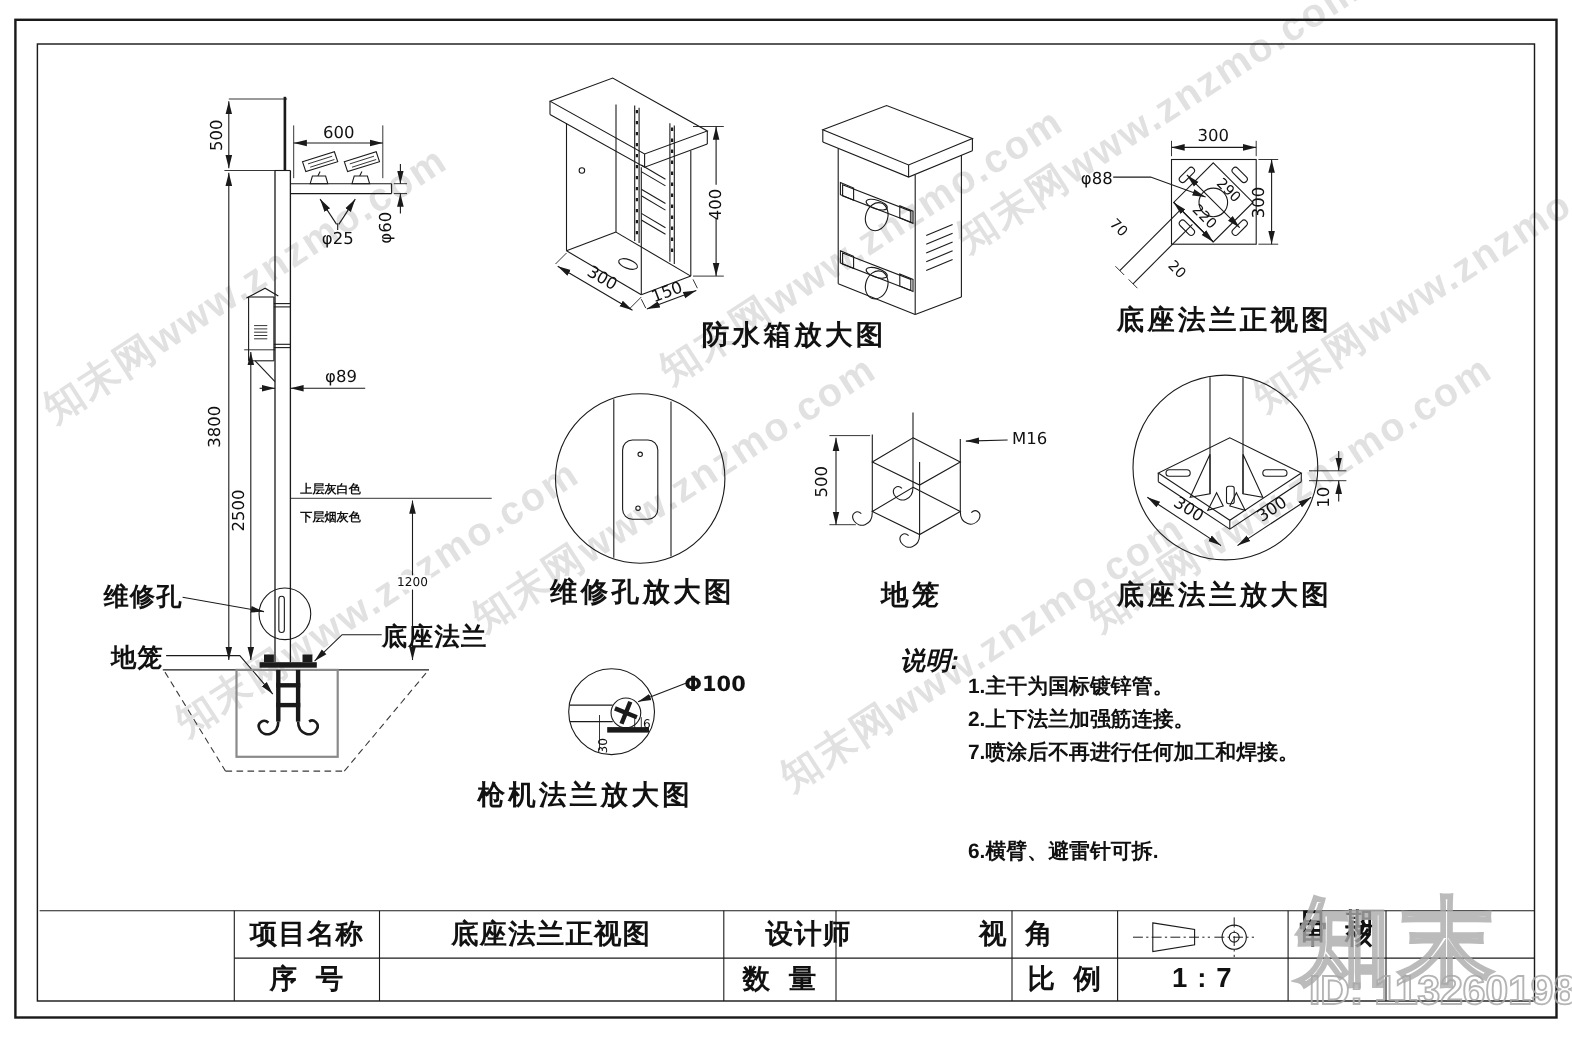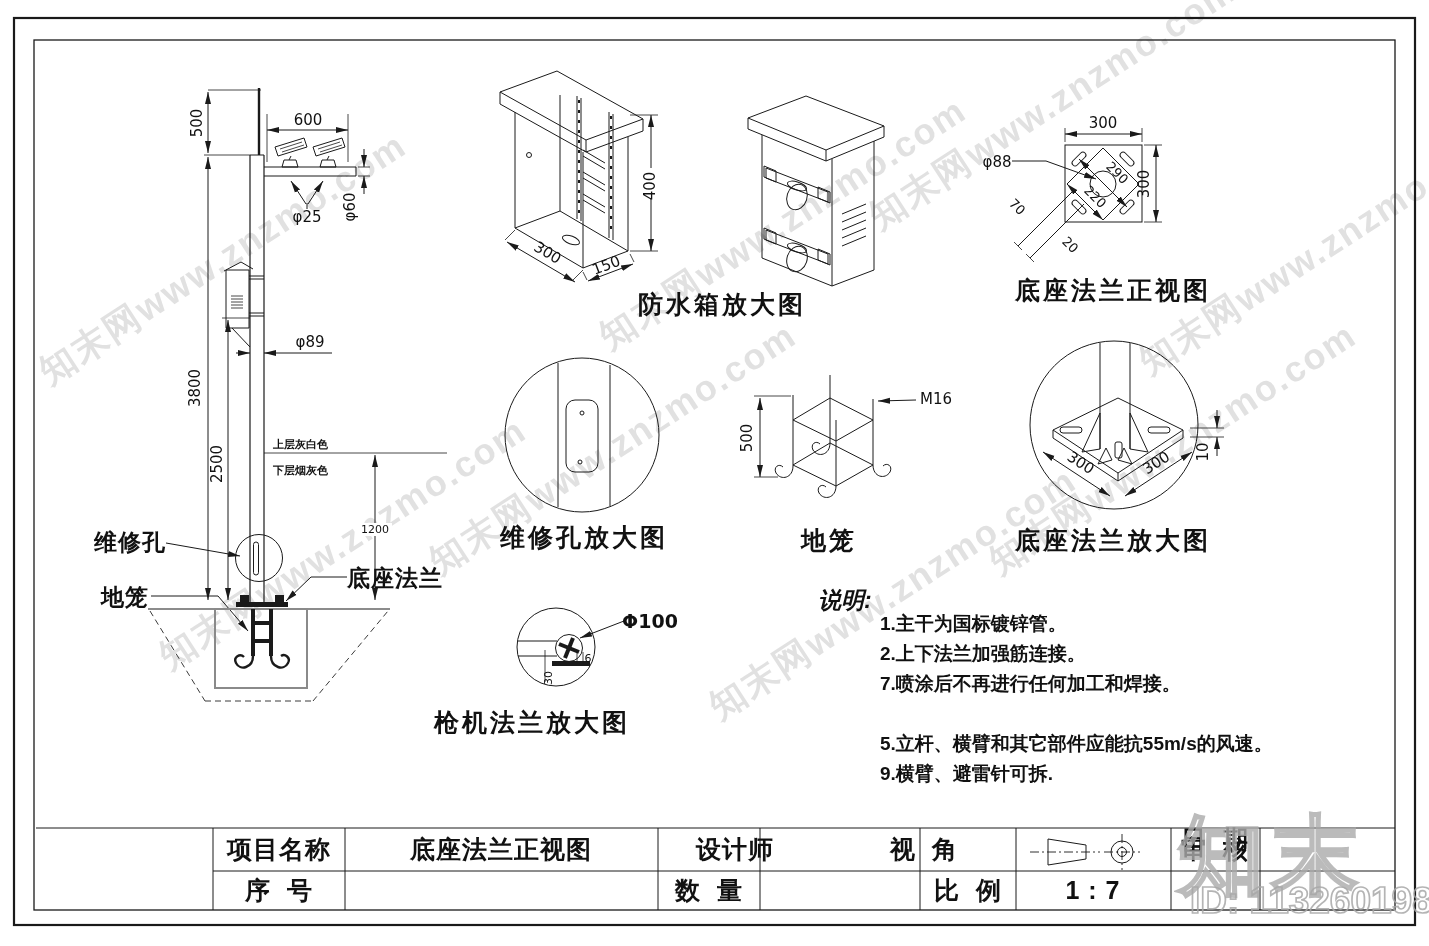--- a/index.html
+++ b/index.html
@@ -391,22 +391,21 @@
       <text class="dimS" transform="translate(588,662)" text-anchor="middle">6</text>
       <text class="dimS" transform="translate(552,678) rotate(-90)" text-anchor="middle">30</text>
       <text class="cjk cap" transform="translate(532,731)" text-anchor="middle">枪机法兰放大图</text>
     </g>
   </svg>
 
   <span class="note-title" style="left:818px;top:585px">说明:</span>
   <span class="note" style="top:611px">1.主干为国标镀锌管。</span>
   <span class="note" style="top:641px">2.上下法兰加强筋连接。</span>
   <span class="note" style="top:671px">7.喷涂后不再进行任何加工和焊接。</span>
-  <span class="note" style="top:731px">5.立杆、横臂和其它部件应能抗55m/s的风速。</span>
-  <span class="note" style="top:761px">9.横臂、避雷针可拆.</span>
+  <span class="note" style="top:761px">6.横臂、避雷针可拆.</span>
 
   <span class="tb" style="left:279px;top:849px">项目名称</span>
   <span class="tb" style="left:501px;top:849px">底座法兰正视图</span>
   <span class="tb" style="left:735px;top:849px">设计师</span>
   <span class="tb" style="left:924px;top:849px">视  角</span>
   <span class="tb" style="left:1215px;top:849px">审  核</span>
   <span class="tb" style="left:279px;top:890px">序  号</span>
   <span class="tb" style="left:709px;top:890px">数  量</span>
   <span class="tb" style="left:968px;top:890px">比  例</span>
   <span class="tb" style="left:1093px;top:890px">1 : 7</span>

